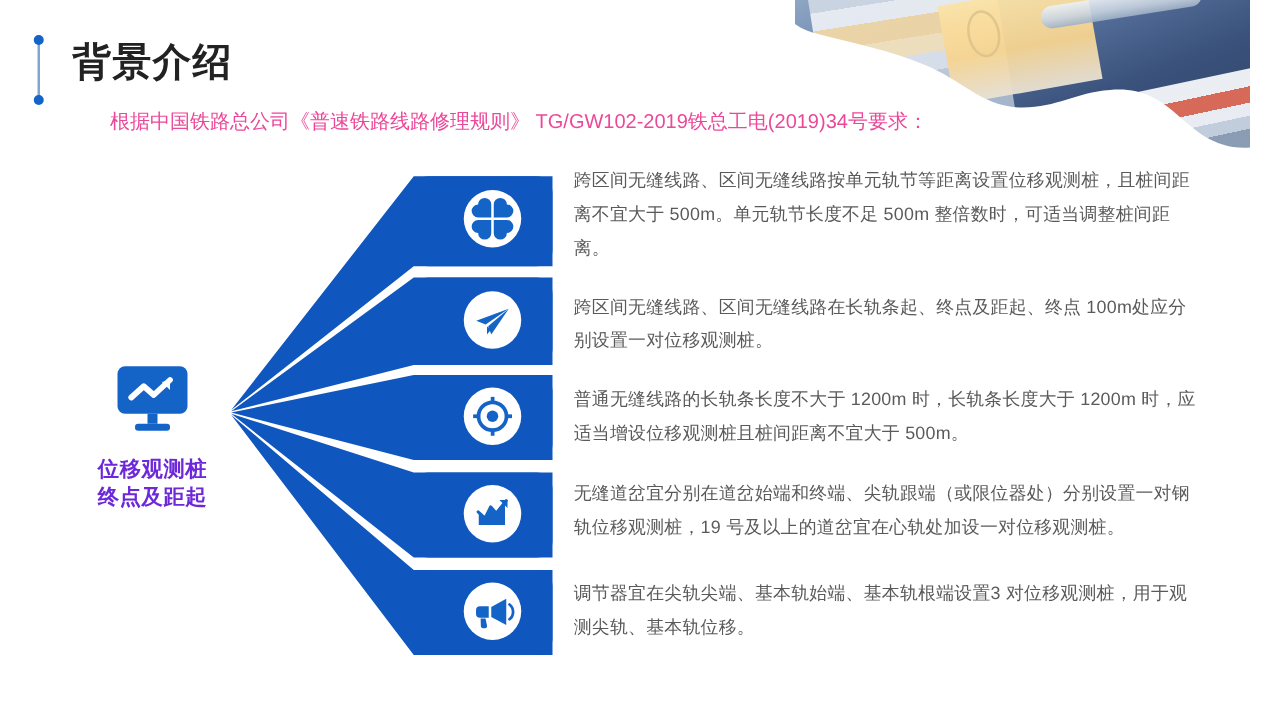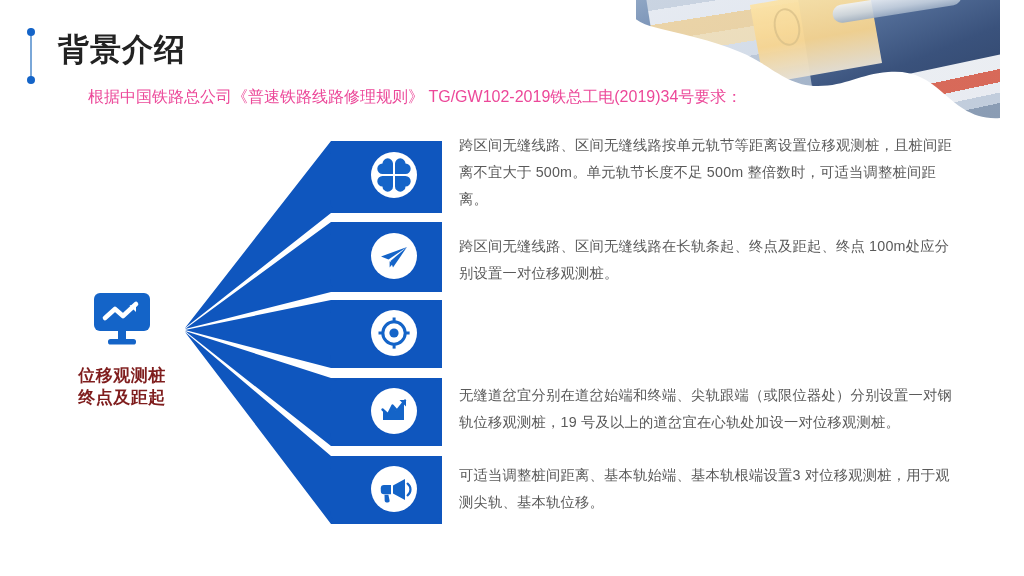--- a/index.html
+++ b/index.html
@@ -172,21 +172,21 @@
     height: 54px;
   }
   .label-left {
     position: absolute;
     left: 52px;
     top: 365px;
     width: 140px;
     text-align: center;
     font-size: 17px;
     font-weight: bold;
-    color: #7f1d1d;
+    color: #6d28d9;
     line-height: 22px;
     letter-spacing: .5px;
   }
 
   
   .para {
     position: absolute;
     left: 459px;
     width: 498px;
     font-size: 14.3px;
@@ -315,16 +315,17 @@
     <path d="M13,26 L23,17 L31,24 L44,12" fill="none" stroke="#ffffff" stroke-width="4.6" stroke-linejoin="round" stroke-linecap="round"></path>
     <path d="M44,12 L44,20 L37.5,13.6 Z" fill="#ffffff"></path>
     <rect x="26" y="39" width="8" height="8" fill="#1464c8"></rect>
     <rect x="16" y="47" width="28" height="5.6" rx="2.6" fill="#1464c8"></rect>
   </svg>
 
   <div class="label-left"><span>位移观测桩</span><br><span>终点及距起</span></div>
 
   <div class="para p1">跨区间无缝线路、区间无缝线路按单元轨节等距离设置位移观测桩，且桩间距离不宜大于 500m。单元轨节长度不足 500m 整倍数时，可适当调整桩间距离。</div>
   <div class="para p2">跨区间无缝线路、区间无缝线路在长轨条起、终点及距起、终点 100m处应分别设置一对位移观测桩。</div>
+  <div class="para p3">普通无缝线路的长轨条长度不大于 1200m 时，长轨条长度大于 1200m 时，应适当增设位移观测桩且桩间距离不宜大于 500m。</div>
   <div class="para p4">无缝道岔宜分别在道岔始端和终端、尖轨跟端（或限位器处）分别设置一对钢轨位移观测桩，19 号及以上的道岔宜在心轨处加设一对位移观测桩。</div>
-  <div class="para p5">可适当调整桩间距离、基本轨始端、基本轨根端设置3 对位移观测桩，用于观测尖轨、基本轨位移。</div>
+  <div class="para p5">调节器宜在尖轨尖端、基本轨始端、基本轨根端设置3 对位移观测桩，用于观测尖轨、基本轨位移。</div>
 
 </div>
 
 </body></html>

